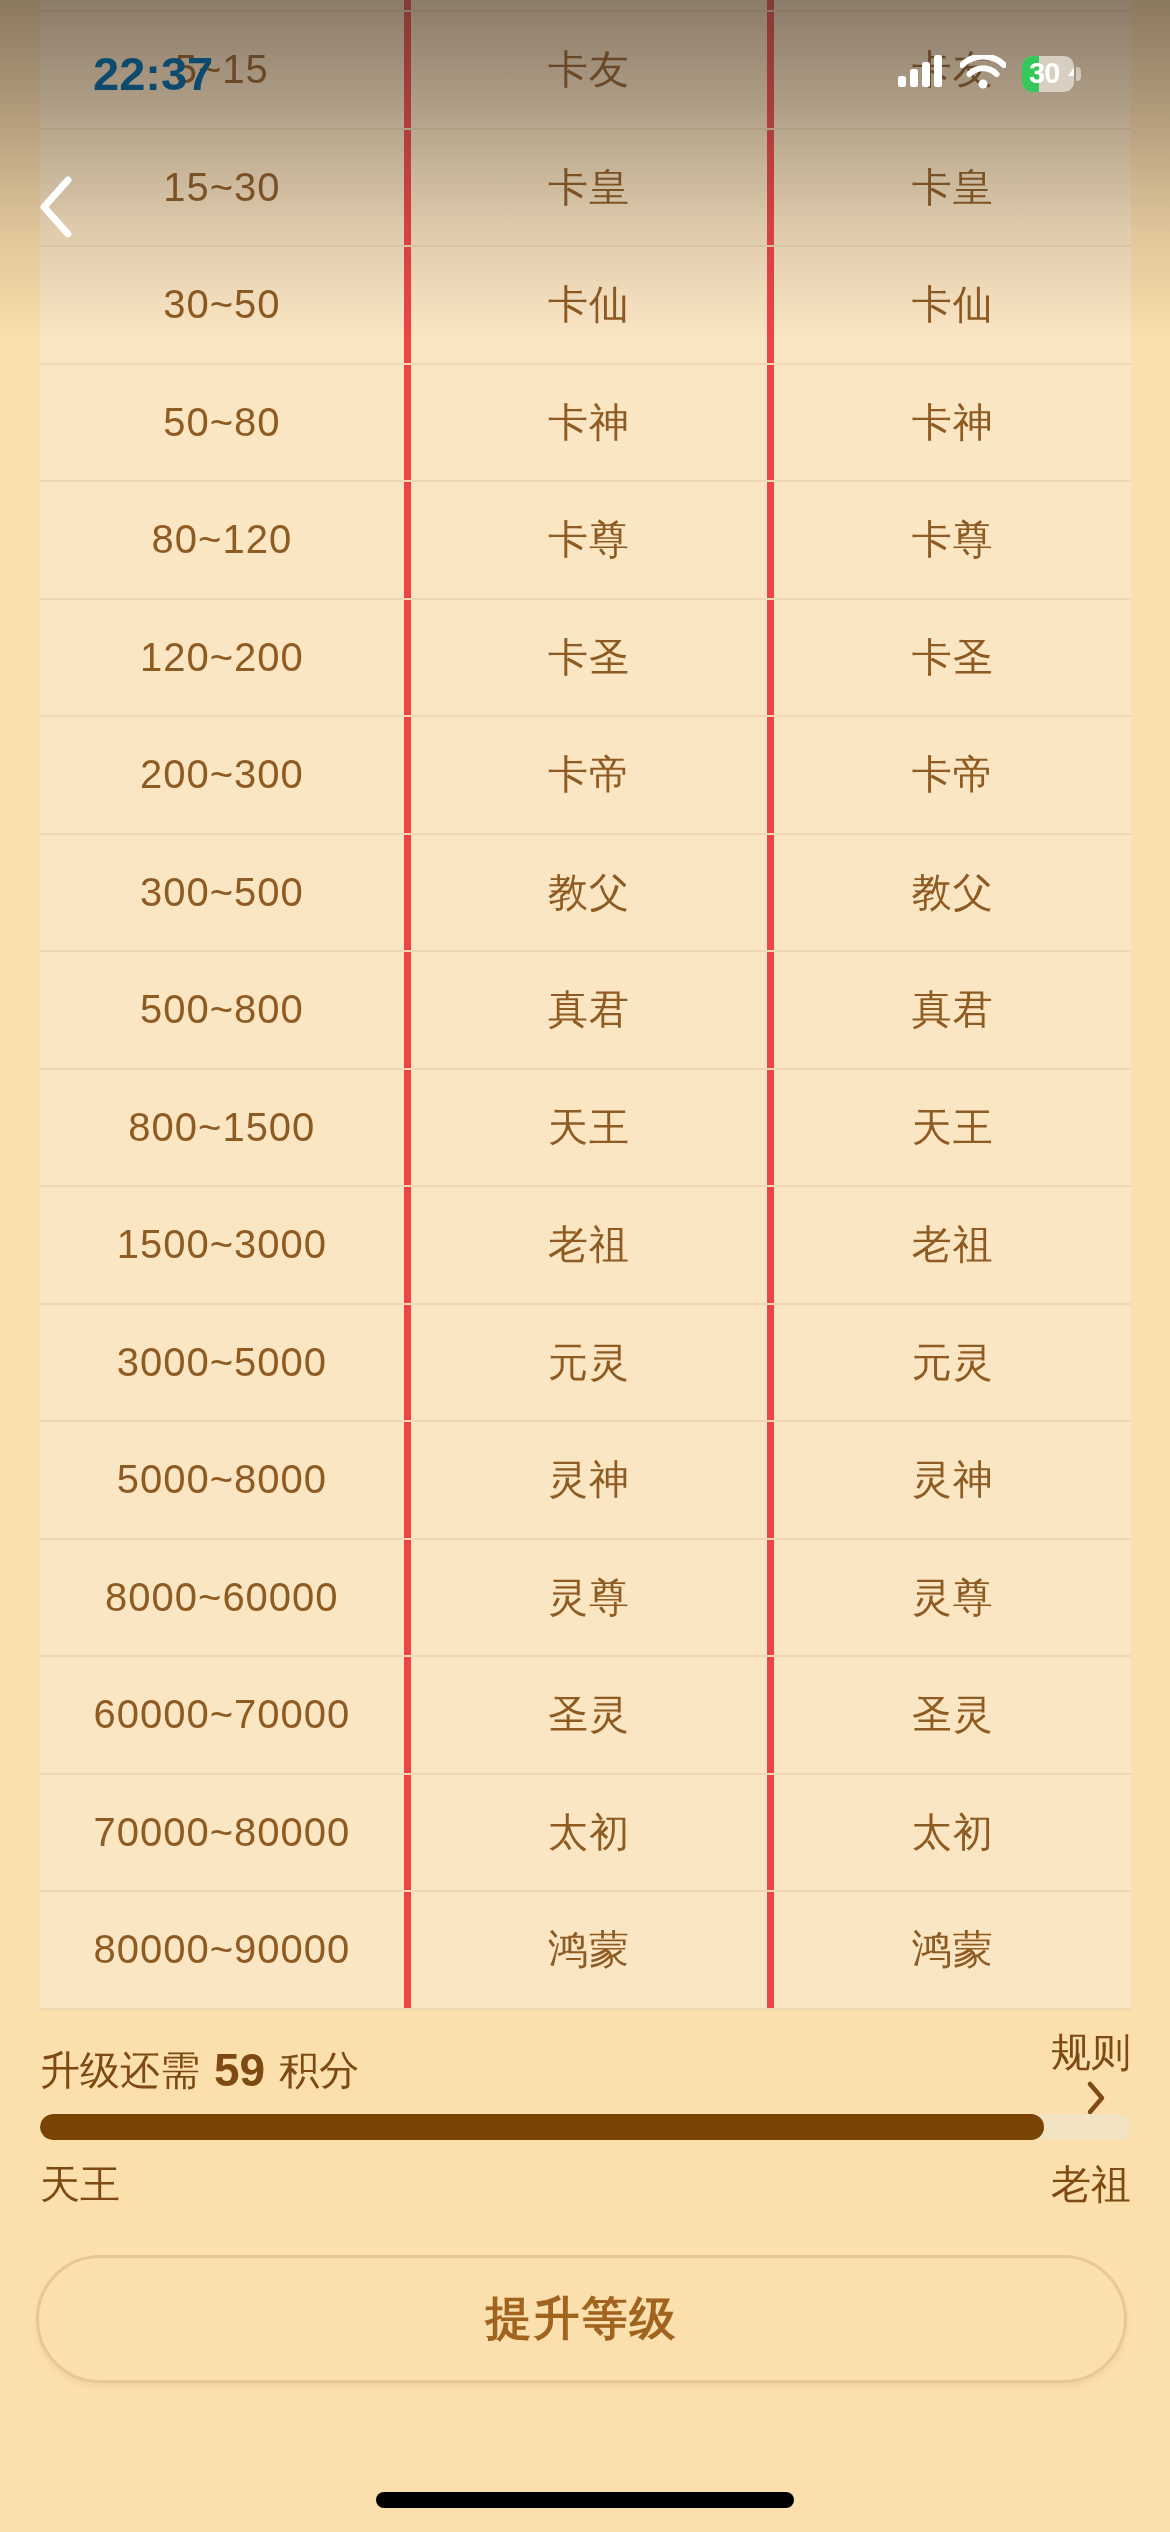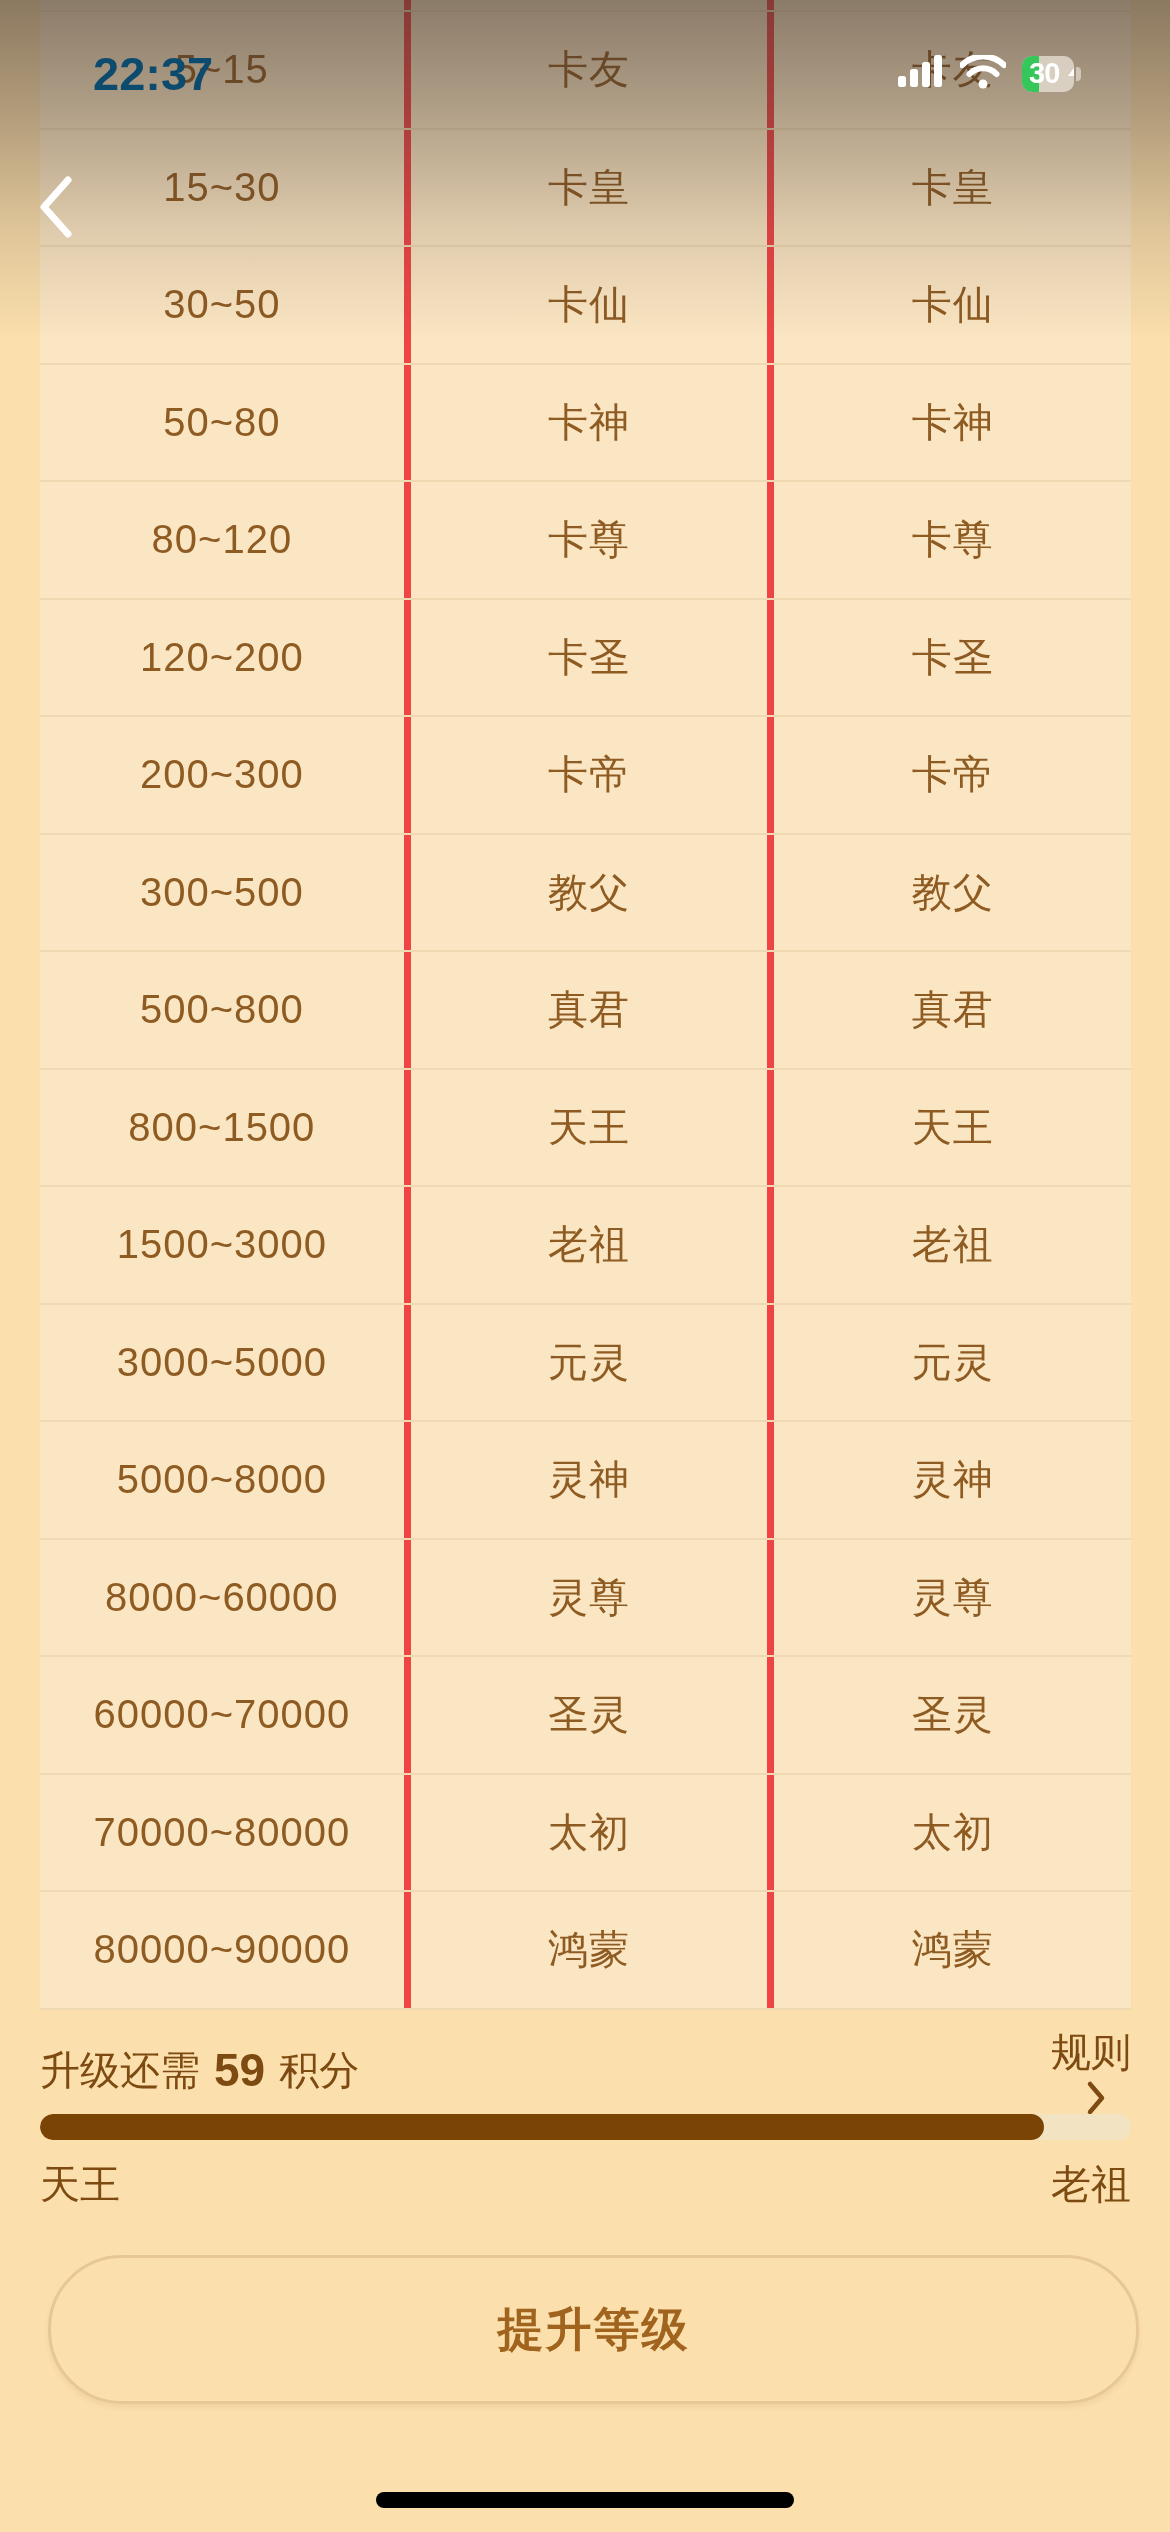--- a/index.html
+++ b/index.html
@@ -89,21 +89,21 @@
     position:absolute;left:40px;top:2114px;width:1091px;height:26px;
     border-radius:13px;background:#f2e3c3;overflow:hidden;
   }
   .progress-fill{height:100%;border-radius:13px;background:#7a4504;}
   .range-labels{
     position:absolute;left:40px;top:2160px;width:1091px;height:48px;
     display:flex;align-items:center;justify-content:space-between;
     font-size:40px;color:#7d4a11;
   }
   .cta{
-    position:absolute;left:48px;top:2255px;width:1091px;height:149px;
+    position:absolute;left:36px;top:2255px;width:1091px;height:128px;
     border:3px solid #e6c795;border-radius:74px;background:transparent;
     font-family:inherit;font-size:46px;font-weight:bold;color:#a1641e;
     letter-spacing:2px;cursor:pointer;
     box-shadow:0 4px 4px rgba(176,137,79,0.12);
   }
   .home-indicator{
     position:absolute;left:376px;top:2492px;width:418px;height:16px;
     border-radius:8px;background:#000000;z-index:10;
   }
 </style>

